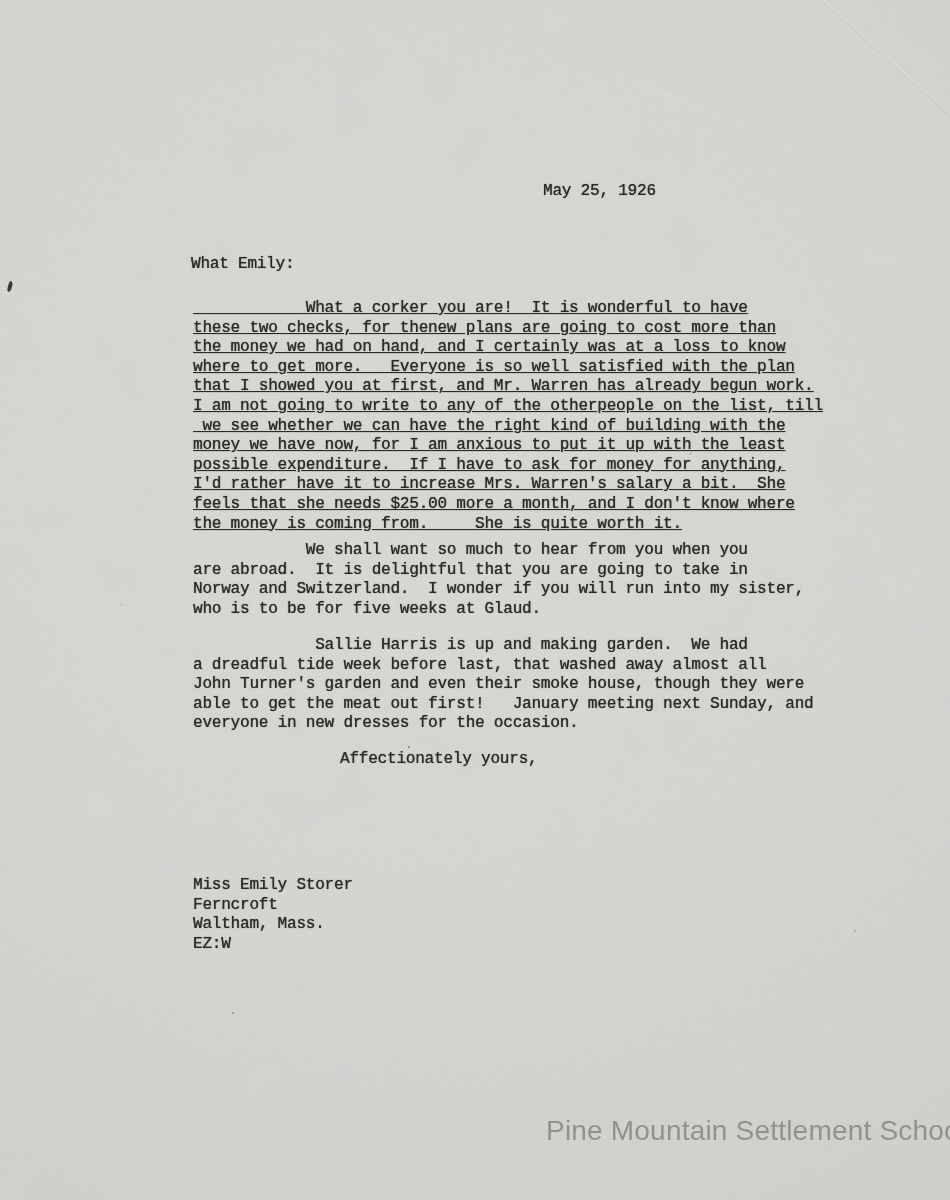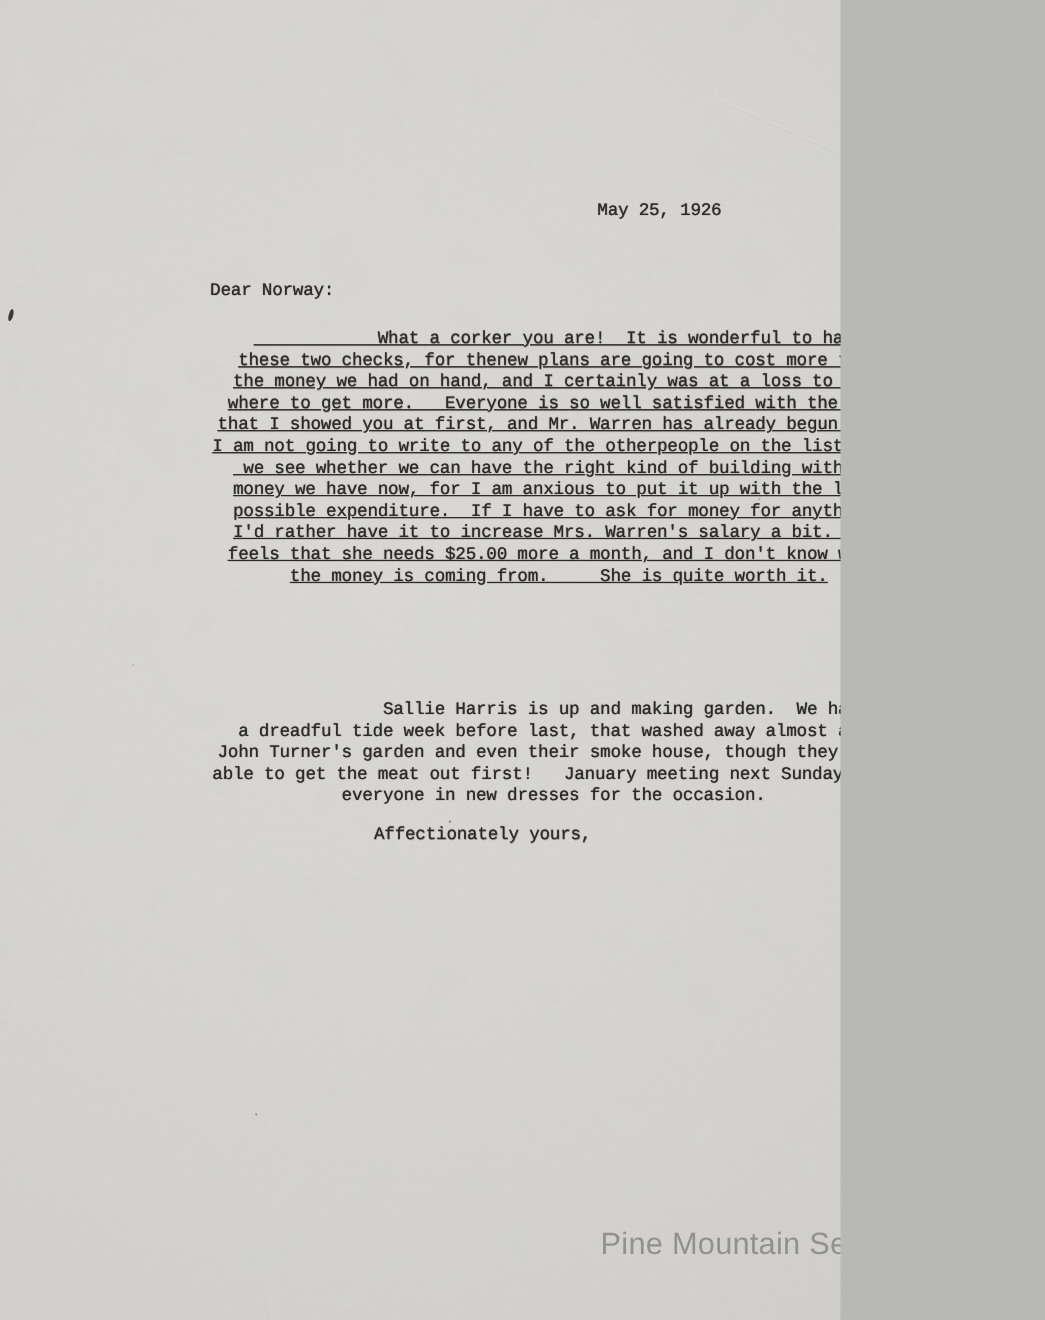--- a/index.html
+++ b/index.html
@@ -1,26 +1,25 @@
 <!DOCTYPE html>
 <html><head>
 <meta charset="utf-8">
 <style>
   html, body { margin: 0; padding: 0; background: #b8b8b6; }
 
   .page {
     position: relative;
-    width: 764px;
+    width: 950px;
     height: 1200px;
     overflow: hidden;
     background:
       radial-gradient(ellipse 120% 90% at 45% 38%,
         #dbdad7 0%, #d7d6d3 45%, #d2d1ce 78%, #cbcac7 100%);
     font-family: "Liberation Mono", "DejaVu Sans Mono", monospace;
-    text-align: center;
   }
 
   .texture {
     position: absolute;
     top: 0; left: 0;
     width: 950px; height: 1200px;
     pointer-events: none;
   }
 
   .crease {
@@ -114,40 +113,48 @@
 
   <div class="speck speck-a"></div>
   <div class="speck speck-b"></div>
   <div class="speck speck-c"></div>
   <div class="speck speck-d"></div>
   <div class="speck speck-e"></div>
   <div class="speck speck-f"></div>
 
   <div class="typed date-line">May 25, 1926</div>
 
-  <div class="typed salutation">Dear Norway:</div>
+  <div class="typed salutation">What Emily:</div>
 
   <div class="typed para-1">            What a corker you are!  It is wonderful to have
 these two checks, for thenew plans are going to cost more than
 the money we had on hand, and I certainly was at a loss to know
 where to get more.   Everyone is so well satisfied with the plan
 that I showed you at first, and Mr. Warren has already begun work.
 I am not going to write to any of the otherpeople on the list, till
  we see whether we can have the right kind of building with the
 money we have now, for I am anxious to put it up with the least
 possible expenditure.  If I have to ask for money for anything,
 I'd rather have it to increase Mrs. Warren's salary a bit.  She
 feels that she needs $25.00 more a month, and I don't know where
 the money is coming from.     She is quite worth it.</div>
 
+  <div class="typed para-2">            We shall want so much to hear from you when you
+are abroad.  It is delightful that you are going to take in
+Norway and Switzerland.  I wonder if you will run into my sister,
+who is to be for five weeks at Glaud.</div>
 
   <div class="typed para-3">             Sallie Harris is up and making garden.  We had
 a dreadful tide week before last, that washed away almost all
 John Turner's garden and even their smoke house, though they were
 able to get the meat out first!   January meeting next Sunday, and
 everyone in new dresses for the occasion.</div>
 
   <div class="typed closing">Affectionately yours,</div>
 
+  <div class="typed recipient">Miss Emily Storer
+Ferncroft
+Waltham, Mass.
+EZ:W</div>
 
   <div class="watermark">Pine Mountain Settlement School 2019</div>
 
 </div>
 
 </body></html>

